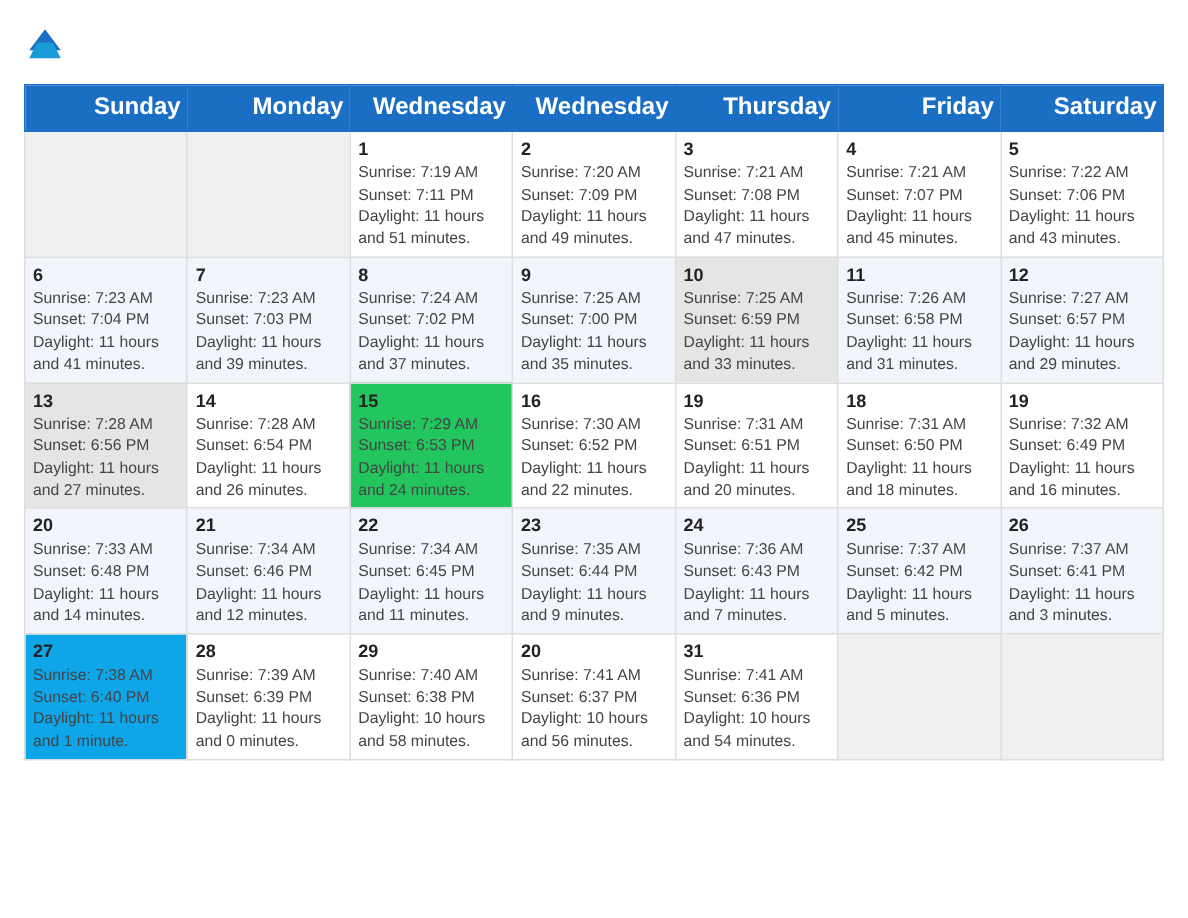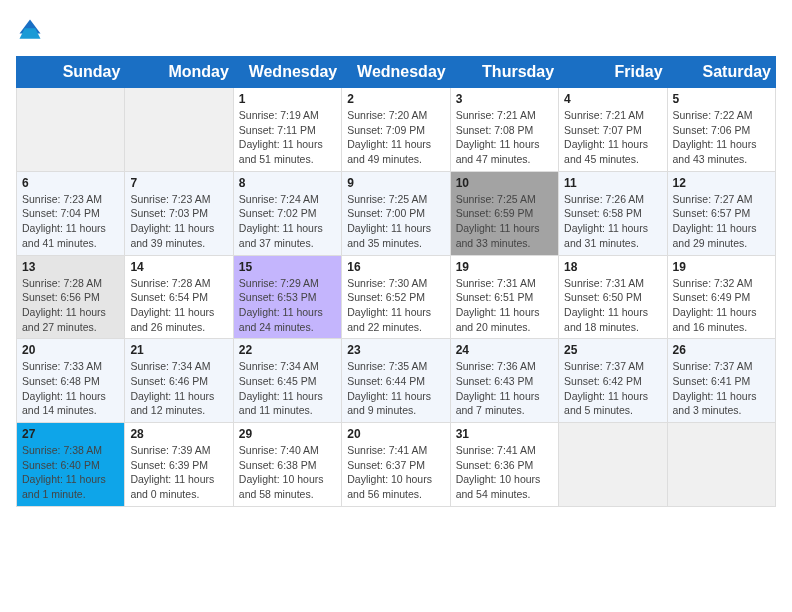--- a/index.html
+++ b/index.html
@@ -160,21 +160,21 @@
           <div class="day-info">Sunrise: 7:23 AM<br>Sunset: 7:03 PM<br>Daylight: 11 hours and 39 minutes.</div>
         </td>
         <td style="background: rgb(242, 246, 252);">
           <span class="day-num">8</span>
           <div class="day-info">Sunrise: 7:24 AM<br>Sunset: 7:02 PM<br>Daylight: 11 hours and 37 minutes.</div>
         </td>
         <td style="background: rgb(242, 246, 252);">
           <span class="day-num">9</span>
           <div class="day-info">Sunrise: 7:25 AM<br>Sunset: 7:00 PM<br>Daylight: 11 hours and 35 minutes.</div>
         </td>
-        <td style="background: #a3a3a3;">
+        <td style="background: #e5e5e5;">
           <span class="day-num">10</span>
           <div class="day-info">Sunrise: 7:25 AM<br>Sunset: 6:59 PM<br>Daylight: 11 hours and 33 minutes.</div>
         </td>
         <td style="background: rgb(242, 246, 252);">
           <span class="day-num">11</span>
           <div class="day-info">Sunrise: 7:26 AM<br>Sunset: 6:58 PM<br>Daylight: 11 hours and 31 minutes.</div>
         </td>
         <td style="background: rgb(242, 246, 252);">
           <span class="day-num">12</span>
           <div class="day-info">Sunrise: 7:27 AM<br>Sunset: 6:57 PM<br>Daylight: 11 hours and 29 minutes.</div>
@@ -182,21 +182,21 @@
       </tr>
       <tr>
         <td style="background: #e5e5e5;">
           <span class="day-num">13</span>
           <div class="day-info">Sunrise: 7:28 AM<br>Sunset: 6:56 PM<br>Daylight: 11 hours and 27 minutes.</div>
         </td>
         <td style="background: rgb(255, 255, 255);">
           <span class="day-num">14</span>
           <div class="day-info">Sunrise: 7:28 AM<br>Sunset: 6:54 PM<br>Daylight: 11 hours and 26 minutes.</div>
         </td>
-        <td style="background: #c4b5fd;">
+        <td style="background: #22c55e;">
           <span class="day-num">15</span>
           <div class="day-info">Sunrise: 7:29 AM<br>Sunset: 6:53 PM<br>Daylight: 11 hours and 24 minutes.</div>
         </td>
         <td style="background: rgb(255, 255, 255);">
           <span class="day-num">16</span>
           <div class="day-info">Sunrise: 7:30 AM<br>Sunset: 6:52 PM<br>Daylight: 11 hours and 22 minutes.</div>
         </td>
         <td style="background: rgb(255, 255, 255);">
           <span class="day-num">19</span>
           <div class="day-info">Sunrise: 7:31 AM<br>Sunset: 6:51 PM<br>Daylight: 11 hours and 20 minutes.</div>

